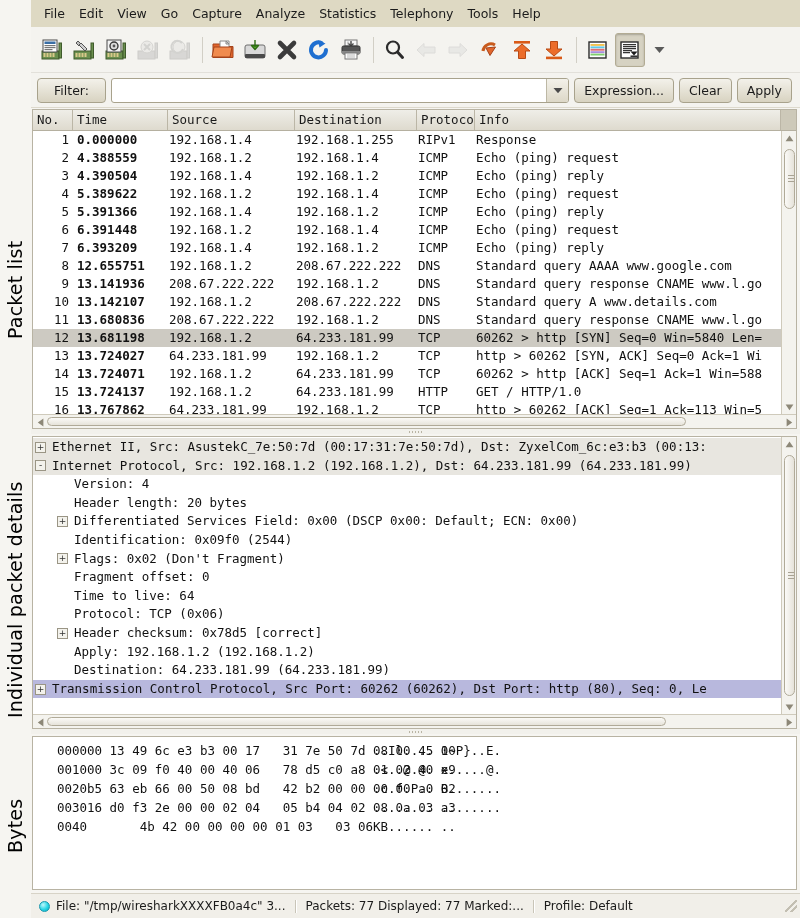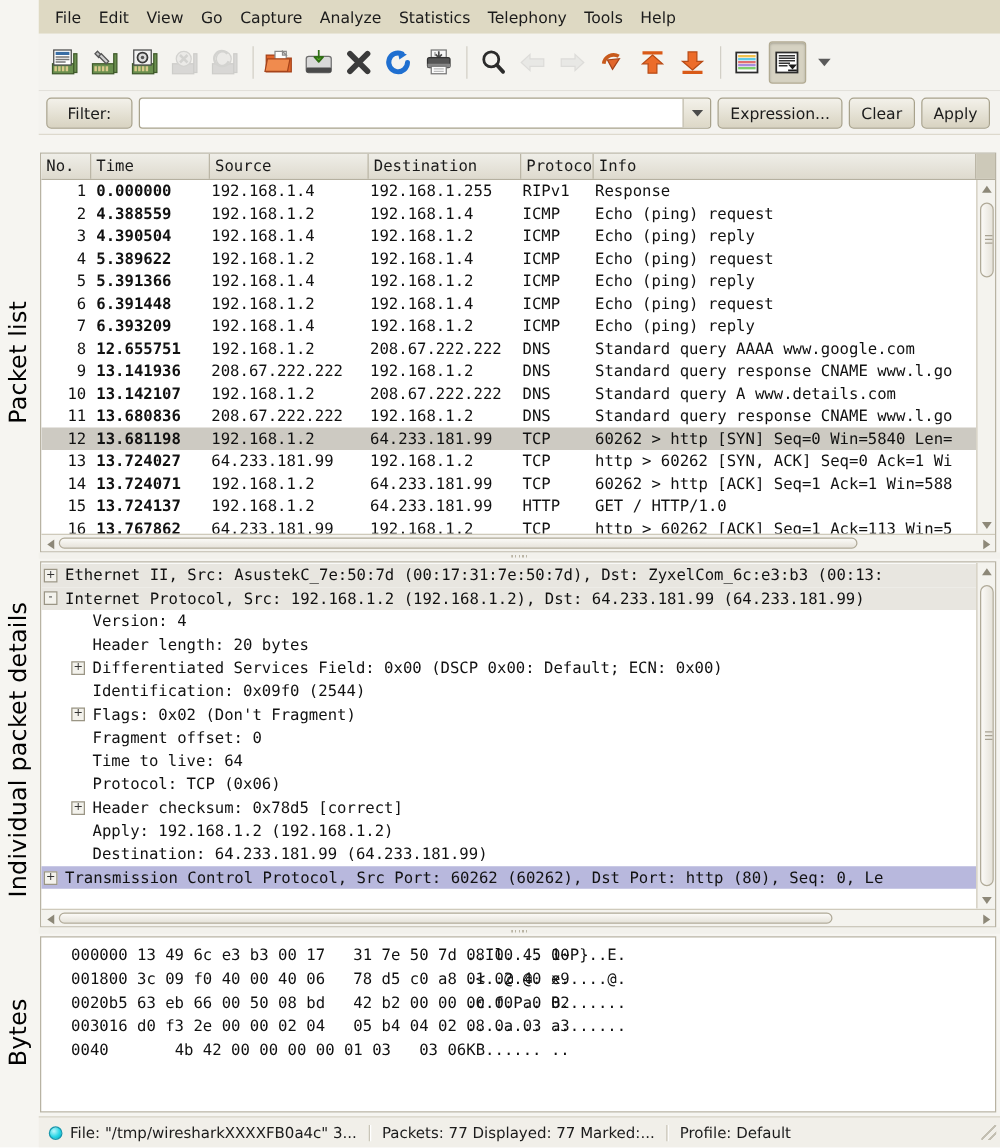--- a/index.html
+++ b/index.html
@@ -148,21 +148,21 @@
 
   
   .pane {
     background: #ffffff;
     border: 1px solid #b8b3a3;
     display: flex;
     flex-direction: column;
     overflow: hidden;
     position: relative;
   }
-  #pane-list   { flex: 0 0 320px; margin: 14px 3px 0 1px; }
+  #pane-list   { flex: 0 0 320px; margin: 1px 3px 0 1px; }
   #pane-detail { flex: 0 0 293px; margin: 2px 3px 0 1px; }
   #pane-bytes  { flex: 1 1 auto;  margin: 2px 3px 3px 1px; }
 
   
   #list-header {
     display: flex;
     height: 21px;
     background: linear-gradient(180deg,#efeee8 0%, #dedace 100%);
     border-bottom: 1px solid #b5b0a0;
     font-size: 12.5px;
@@ -835,21 +835,21 @@
         </div>
       </div>
     </div>
 
     <div class="splitter"></div>
 
     <div class="pane" id="pane-bytes">
       <div id="bytes-body">
 
       <div class="brow"><span class="b-off">0000</span><span class="b-hex">00 13 49 6c e3 b3 00 17   31 7e 50 7d 08 00 45 00</span><span class="b-asc">..Il.... 1~P}..E.</span></div>
-          <div class="brow"><span class="b-off">0018</span><span class="b-hex">00 3c 09 f0 40 00 40 06   78 d5 c0 a8 01 02 40 e9</span><span class="b-asc">.&lt;..@.@. x.....@.</span></div>
+          <div class="brow"><span class="b-off">0010</span><span class="b-hex">00 3c 09 f0 40 00 40 06   78 d5 c0 a8 01 02 40 e9</span><span class="b-asc">.&lt;..@.@. x.....@.</span></div>
           <div class="brow"><span class="b-off">0020</span><span class="b-hex">b5 63 eb 66 00 50 08 bd   42 b2 00 00 00 00 a0 02</span><span class="b-asc">.c.f.P.. B.......</span></div>
           <div class="brow"><span class="b-off">0030</span><span class="b-hex">16 d0 f3 2e 00 00 02 04   05 b4 04 02 08 0a 03 a3</span><span class="b-asc">........ ........</span></div>
           <div class="brow"><span class="b-off">0040</span><span class="b-hex">4b 42 00 00 00 00 01 03   03 06</span><span class="b-asc">KB...... ..</span></div>
         </div>
     </div>
 
     <div id="statusbar">
       <span id="status-led"></span>
       <span class="status-text">File: "/tmp/wiresharkXXXXFB0a4c" 3...</span>
       <span class="status-sep"></span>

